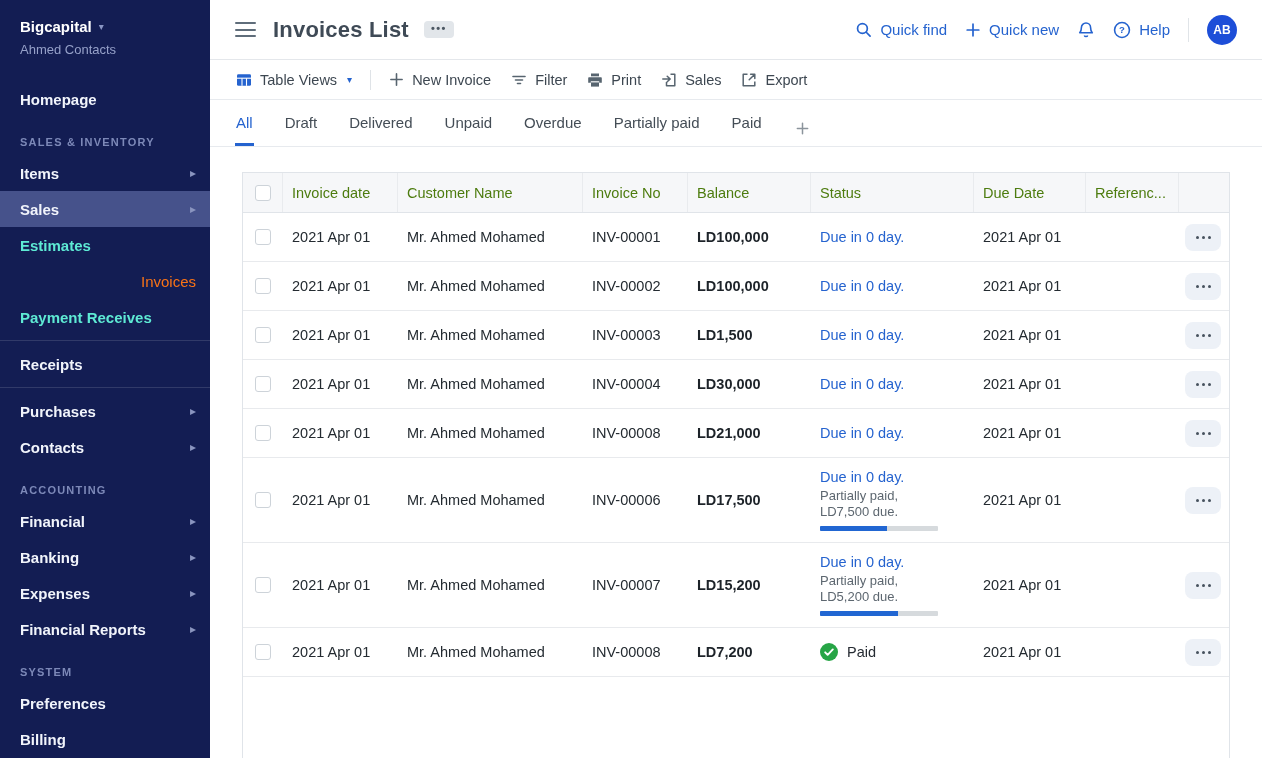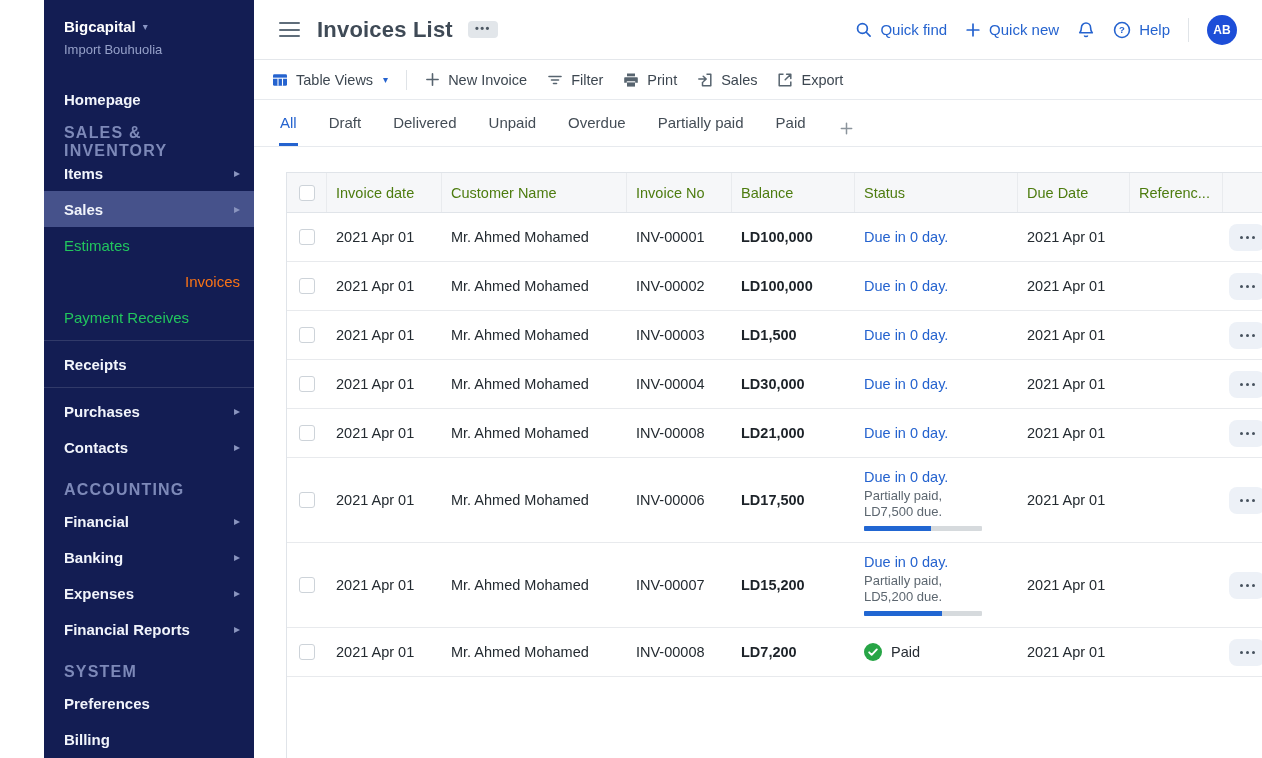--- a/index.html
+++ b/index.html
@@ -1,32 +1,32 @@
 <!DOCTYPE html>
 <html><head>
 <meta charset="utf-8">
 <style>
   * { box-sizing: border-box; margin: 0; padding: 0; }
   html, body { width: 1262px; height: 758px; overflow: hidden; background: #fff;
     font-family: "Liberation Sans", "DejaVu Sans", sans-serif; }
   .app { display: flex; width: 1262px; height: 758px; }
 
   
-  .sidebar { width: 210px; flex: 0 0 210px; background: #131d53; color: #eef1fa; overflow: hidden; margin-left: 44px; }
+  .sidebar { width: 210px; flex: 0 0 210px; background: #131d53; color: #eef1fa; overflow: hidden; }
   .side-top { padding: 18px 20px 0 20px; }
   .brand-row { display: flex; align-items: center; font-size: 15px; font-weight: 700; color: #ffffff; cursor: pointer; }
   .brand-caret { margin-left: 7px; font-size: 10px; color: #8a96c4; }
   .user-name { margin-top: 7px; font-size: 13px; color: #96a1c9; }
   nav.side-nav { margin-top: 24px; }
   .nav-item { display: flex; align-items: center; height: 36px; padding: 0 14px 0 20px;
     font-size: 15px; font-weight: 600; color: #f1f4fb; cursor: pointer; }
   .nav-item .nav-caret { margin-left: auto; font-size: 12px; color: #8a95bf; }
-  .nav-item.sec { height: 24px; margin: 13px 0 1px; font-size: 16px; font-weight: 700;
-    letter-spacing: 1.2px; color: #7d89b8; cursor: default; }
-  .nav-item.sub { font-weight: 400; color: #22c55e; }
+  .nav-item.sec { height: 24px; margin: 13px 0 1px; font-size: 11px; font-weight: 700;
+    letter-spacing: 1.2px; color: #7d89b8; cursor: default; text-align: center; }
+  .nav-item.sub { font-weight: 700; color: #5eead4; }
   .nav-item.cur { font-weight: 400; color: #f97316; justify-content: flex-end; }
   .nav-item.sel { background: #46528b; justify-content: flex-end; }
   .nav-item.div { height: 1px; padding: 0; margin: 5px 0; background: rgba(255,255,255,0.13); cursor: default; }
 
   
   .main { flex: 1; display: flex; flex-direction: column; background: #fff; min-width: 0; }
 
   .topbar { height: 60px; flex: 0 0 60px; display: flex; align-items: center;
     padding: 0 25px; border-bottom: 1px solid #e4e7eb; }
   .hamburger { width: 21px; height: 15px; display: flex; flex-direction: column; justify-content: space-between; cursor: pointer; }
@@ -36,21 +36,21 @@
     color: #4c5762; font-size: 11px; font-weight: 700; letter-spacing: 1.5px; line-height: 8px; }
   .topbar-right { margin-left: auto; display: flex; align-items: center; gap: 18px; }
   .top-link { display: flex; align-items: center; gap: 8px; background: none; border: none; cursor: pointer;
     color: #2563cf; font-size: 15px; font-family: inherit; }
   .top-link svg { display: block; }
   .top-divider { width: 1px; height: 24px; background: #e0e4e8; }
   .avatar { width: 30px; height: 30px; border-radius: 50%; background: #1d4ed8; color: #fff;
     font-size: 12px; font-weight: 700; display: flex; align-items: center; justify-content: center; cursor: pointer; }
 
   .toolbar { height: 40px; flex: 0 0 40px; display: flex; align-items: center;
-    padding: 0 8px; border-bottom: 1px solid #e7eaee; }
+    padding: 0 16px; border-bottom: 1px solid #e7eaee; }
   .tool-btn { display: flex; align-items: center; gap: 8px; padding: 6px 10px; background: none; border: none;
     cursor: pointer; font-family: inherit; font-size: 14.5px; color: #3d4751; }
   .tool-btn svg { display: block; color: #57646f; }
   .tool-btn .blue { color: #2563cf; }
   .tool-caret { font-size: 10px; color: #2563cf; margin-left: 2px; }
   .tool-divider { width: 1px; height: 20px; background: #dfe3e7; margin: 0 8px; }
 
   .tabs { height: 47px; flex: 0 0 47px; display: flex; align-items: flex-end;
     padding: 0 25px; border-bottom: 1px solid #e7eaee; }
   .tab-list { display: flex; align-items: flex-end; gap: 30px; }
@@ -96,21 +96,21 @@
 <body>
 
 <div class="app">
 
   <aside class="sidebar">
     <div class="side-top">
       <div class="brand-row">
         <span>Bigcapital</span>
         <span class="brand-caret">▾</span>
       </div>
-      <div class="user-name">Import Bouhuolia</div>
+      <div class="user-name">Ahmed Contacts</div>
     </div>
     <nav class="side-nav">
 
         <div class="nav-item">
           <span class="nav-label">Homepage</span>
 
         </div>
 
         <div class="nav-item sec">
           <span class="nav-label">SALES &amp; INVENTORY</span>

